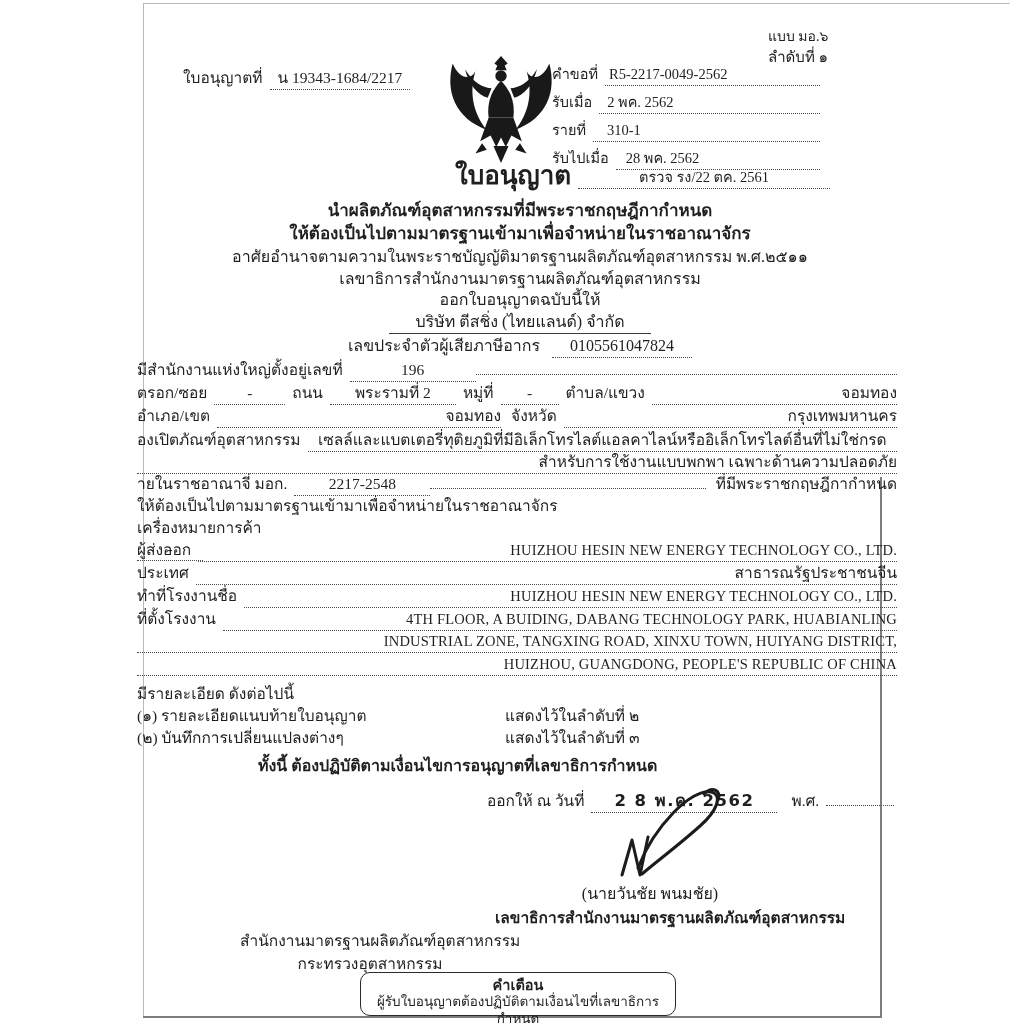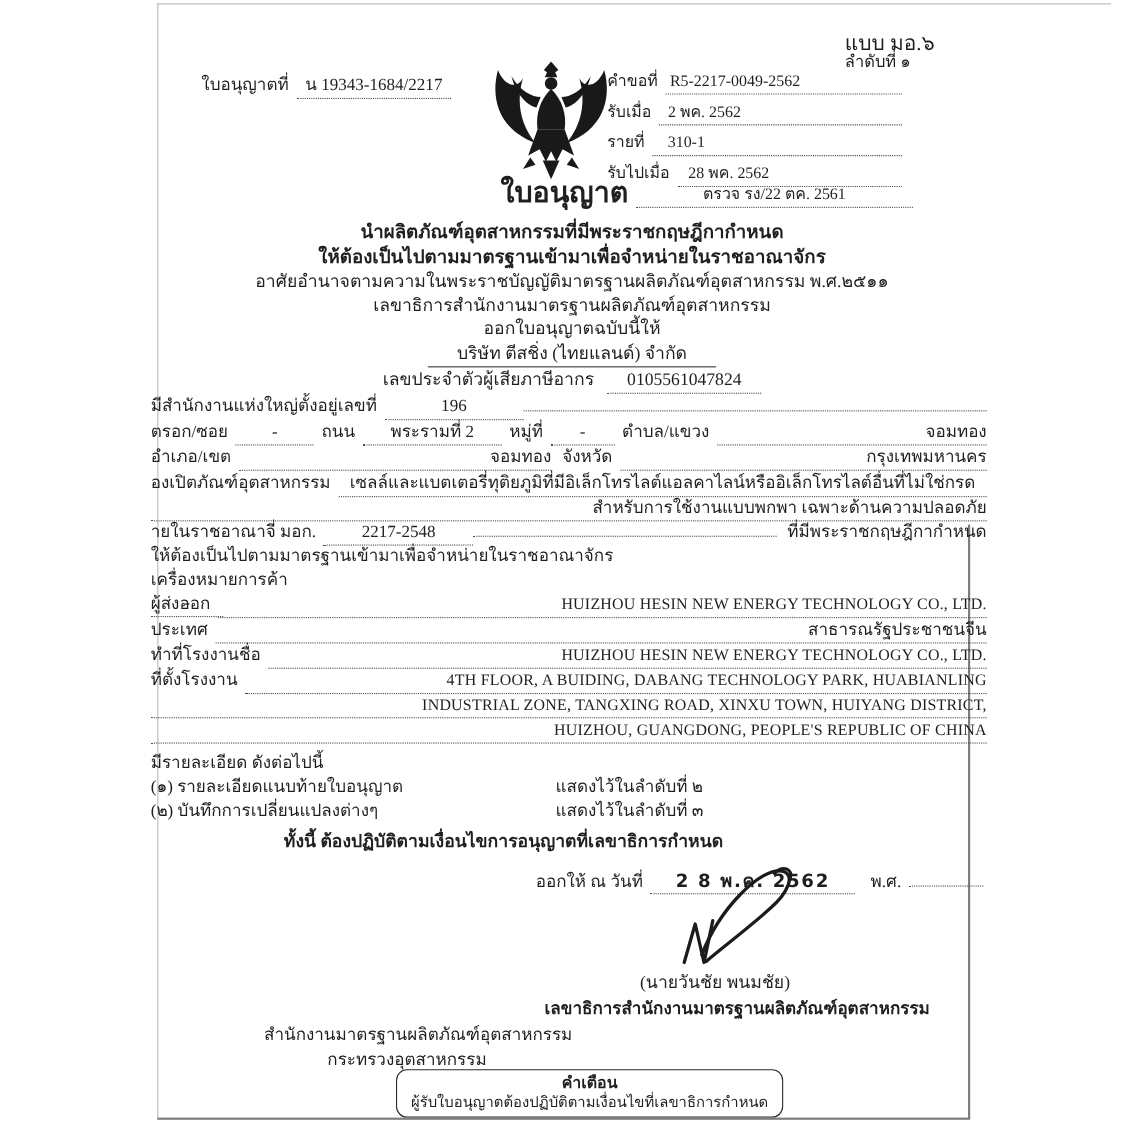--- a/index.html
+++ b/index.html
@@ -28,21 +28,21 @@
 </head>
 <body>
 
 <div class="canvas">
 
   <div class="edge" style="left:143px;top:3px;width:867px;height:1px;"></div>
   <div class="edge" style="left:143px;top:3px;width:1px;height:1014px;"></div>
   <div class="edge dark" style="left:143px;top:1016px;width:739px;height:2px;"></div>
   <div class="edge dark" style="left:880px;top:477px;width:2px;height:540px;"></div>
 
-  <div class="t" style="left:768px;top:28px;font-size:19px;text-align:center;">แบบ มอ.๖</div>
+  <div class="t" style="left:768px;top:28px;font-size:14px;text-align:center;">แบบ มอ.๖</div>
   <div class="t" style="left:768px;top:48px;font-size:15px;">ลำดับที่ ๑</div>
 
   <div class="row" style="left:183px;top:68px;width:200px;">
     <span class="lbl">ใบอนุญาตที่</span>
     <span class="v" style="flex:1 1 auto;">น 19343-1684/2217</span>
   </div>
 
   <svg class="sig" style="left:444px;top:56px;" width="114" height="108" viewBox="0 0 120 114" fill="#191919">
     <path d="M60 1 L54 15 L66 15 Z"></path>
     <path d="M53 8 L60 0 L67 8 L60 13 Z"></path>
@@ -190,18 +190,18 @@
     <path d="M30 86 C46 44 84 6 103 10 C116 13 108 30 92 44 C72 62 48 80 34 92"></path>
     <path d="M96 12 C104 4 114 8 110 18"></path>
   </svg>
 
   <div class="t center" style="left:505px;top:884px;width:290px;font-size:16px;">(นายวันชัย  พนมชัย)</div>
   <div class="t b center" style="left:495px;top:908px;width:330px;font-size:15.5px;">เลขาธิการสำนักงานมาตรฐานผลิตภัณฑ์อุตสาหกรรม</div>
 
   <div class="t center" style="left:240px;top:931px;width:260px;font-size:15.5px;">สำนักงานมาตรฐานผลิตภัณฑ์อุตสาหกรรม</div>
   <div class="t center" style="left:240px;top:954px;width:260px;font-size:15.5px;">กระทรวงอุตสาหกรรม</div>
 
-  <div class="warnbox" style="left:360px;top:972px;width:352px;height:44px;">
+  <div class="warnbox" style="left:360px;top:972px;width:316px;height:44px;">
     <div class="b" style="font-size:14.5px;line-height:1.25;">คำเตือน</div>
     <div style="font-size:13.5px;line-height:1.25;">ผู้รับใบอนุญาตต้องปฏิบัติตามเงื่อนไขที่เลขาธิการกำหนด</div>
   </div>
 
 </div>
 
 </body></html>

